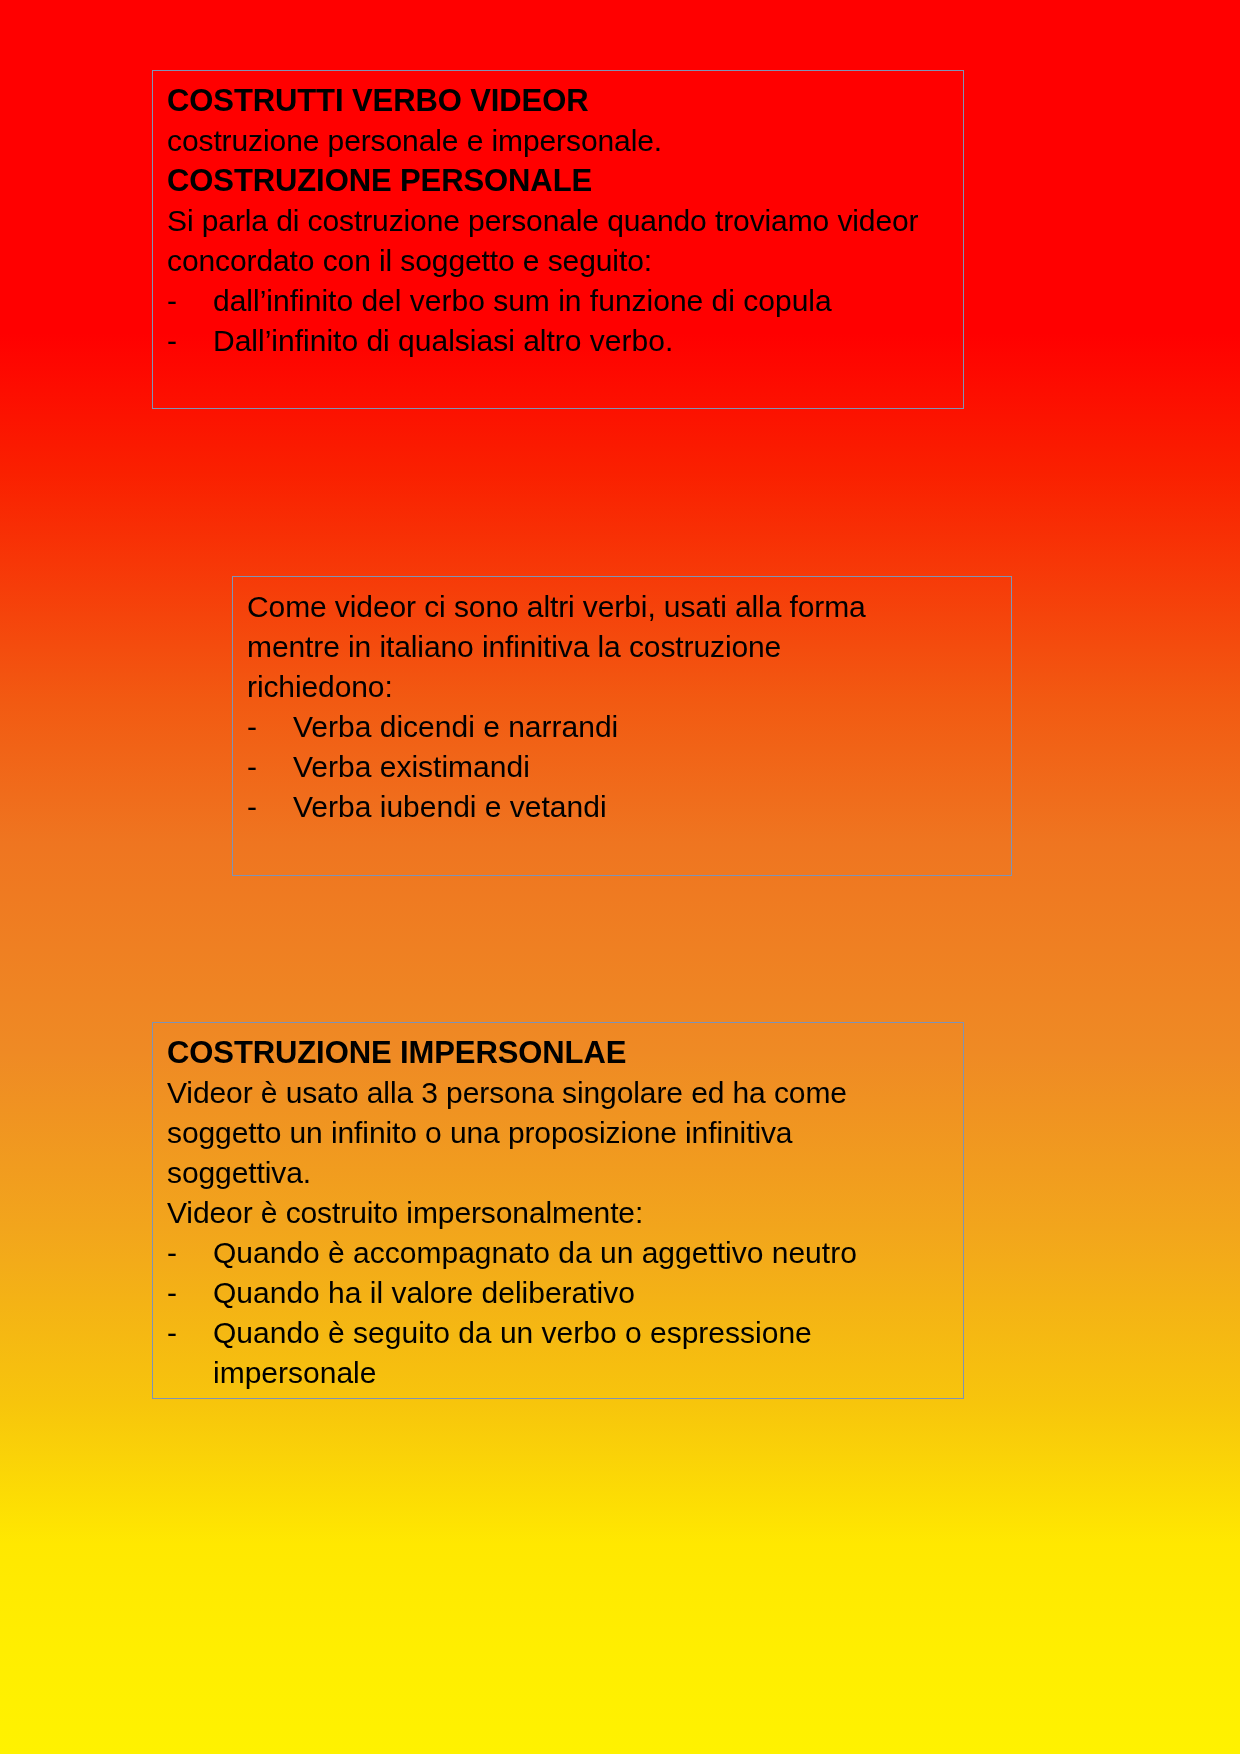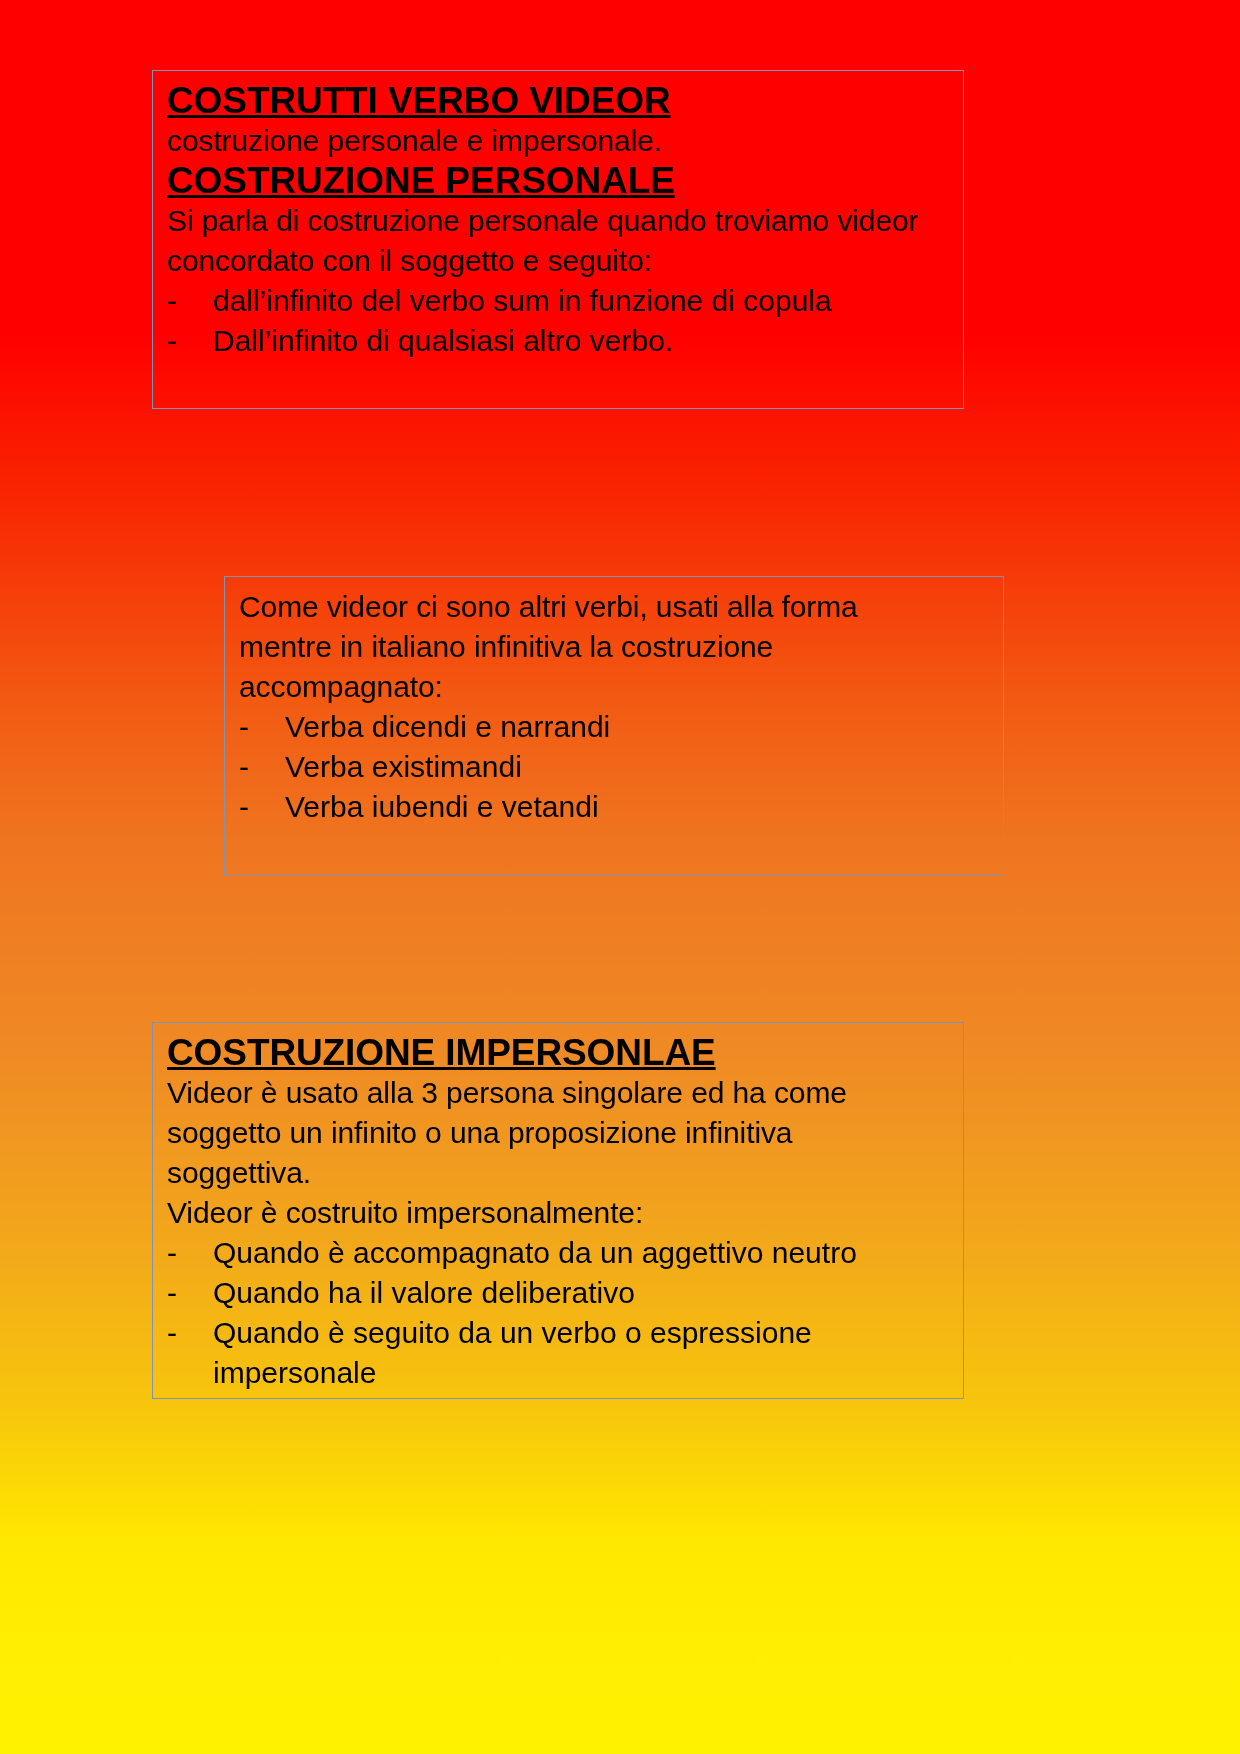--- a/index.html
+++ b/index.html
@@ -43,22 +43,21 @@
   }
 
   .line {
     font-size: 30px;
     line-height: 40px;
     white-space: pre;
     letter-spacing: -0.1px;
   }
   .line.bold {
     font-weight: bold;
-    font-size: 37px;
-    text-decoration: underline;
+    font-size: 31px;
   }
   .bullet-line {
     font-size: 30px;
     line-height: 40px;
     white-space: pre;
     display: flex;
   }
   .bullet-mark {
     width: 46px;
     flex: 0 0 46px;
@@ -74,21 +73,21 @@
   }
 
   
   #box1 {
     left: 152px;
     top: 70px;
     width: 812px;
     height: 339px;
   }
   #box2 {
-    left: 224px;
+    left: 232px;
     top: 576px;
     width: 780px;
     height: 300px;
   }
   #box3 {
     left: 152px;
     top: 1022px;
     width: 812px;
     height: 377px;
   }
@@ -113,21 +112,21 @@
         <span class="bullet-mark">-</span>
         <span class="bullet-text">Dall’infinito di qualsiasi altro verbo.</span>
       </div>
     </div>
   </div>
 
   <div class="textbox" id="box2">
     <div class="tb-inner">
       <div class="line">Come videor ci sono altri verbi, usati alla forma</div>
       <div class="line">mentre in italiano infinitiva la costruzione</div>
-      <div class="line">accompagnato:</div>
+      <div class="line">richiedono:</div>
       <div class="bullet-line">
         <span class="bullet-mark">-</span>
         <span class="bullet-text">Verba dicendi e narrandi</span>
       </div>
       <div class="bullet-line">
         <span class="bullet-mark">-</span>
         <span class="bullet-text">Verba existimandi</span>
       </div>
       <div class="bullet-line">
         <span class="bullet-mark">-</span>

